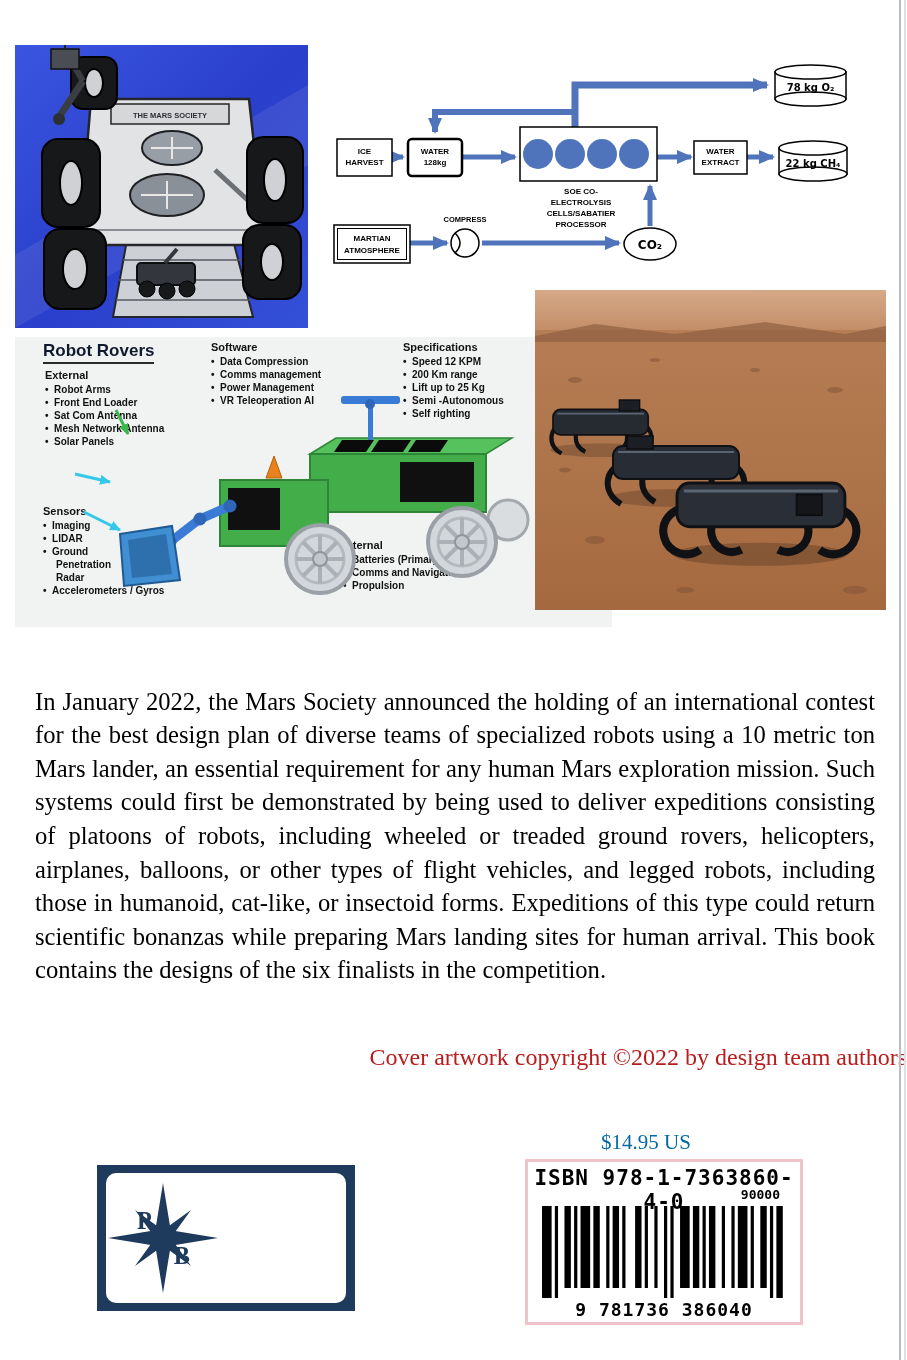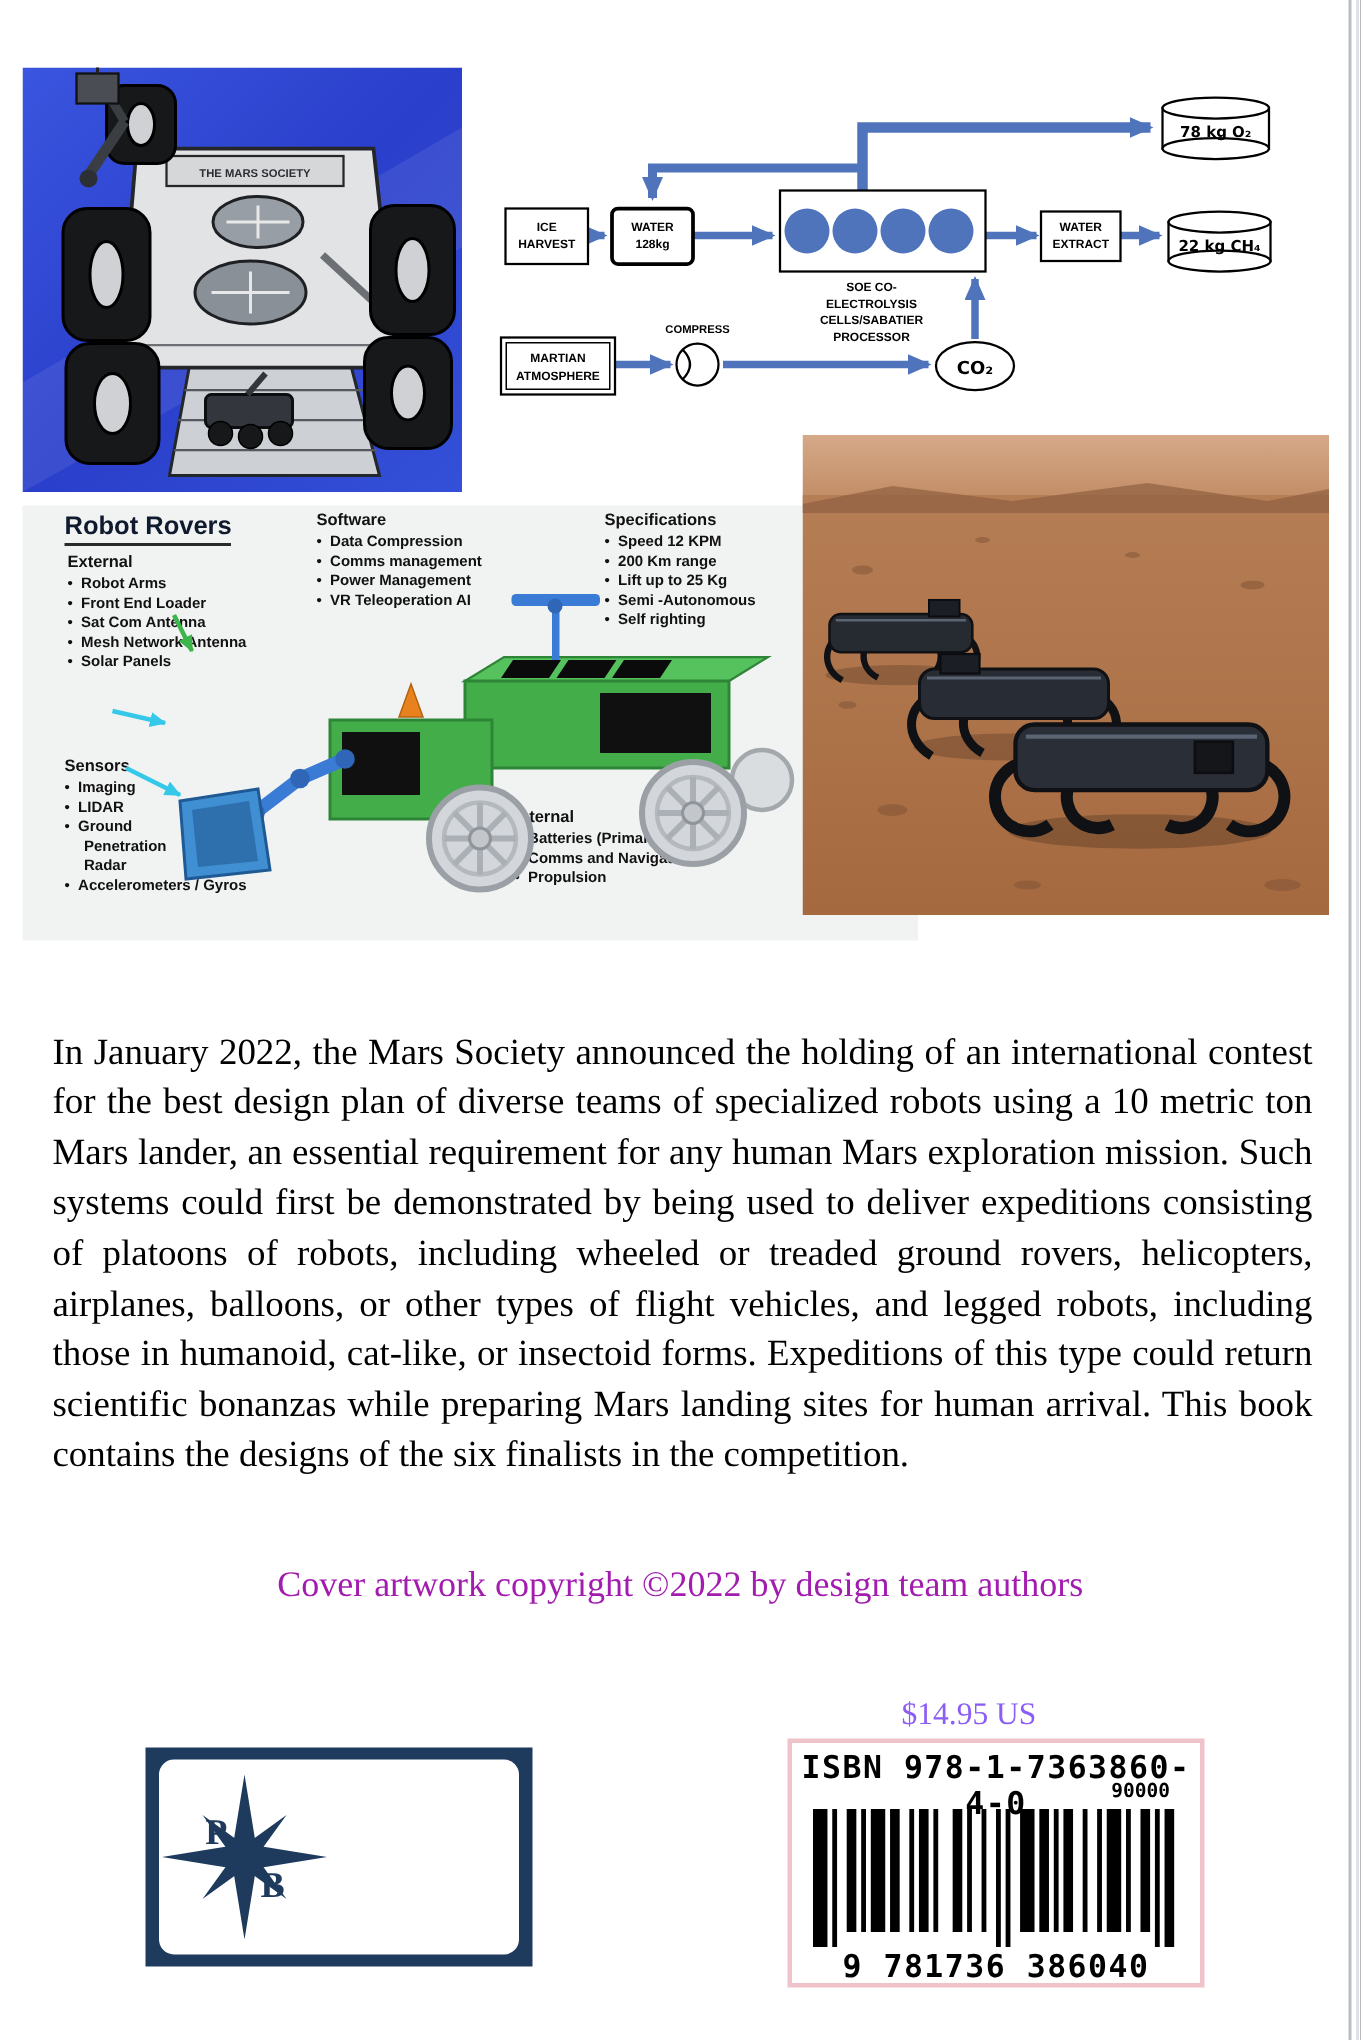--- a/index.html
+++ b/index.html
@@ -23,24 +23,24 @@
   .rv-col { position:absolute; color:#111; }
   .rv-head { font-size:11px; font-weight:bold; margin-bottom:2px; }
   .rv-col ul { margin:0; padding:0; list-style:none; }
   .rv-col li { font-size:10px; font-weight:bold; line-height:13px;
                padding-left:13px; text-indent:-13px; }
   .rv-col li::before { content:"\2022\00a0\00a0"; }
 
   
   .synopsis { left:35px; top:660px; width:840px; font-family:"Liberation Serif", serif;
               font-size:24.6px; line-height:33.6px; text-align:justify; color:#000; }
-  .credit { left:0; top:1044px; width:907px; text-align:center;
-            font-family:"Liberation Serif", serif; font-size:24px; color:#a21caf; }
+  .credit { left:0; top:1044px; width:907px; text-align:right;
+            font-family:"Liberation Serif", serif; font-size:24px; color:#b91c1c; }
   .price { left:500px; top:1130px; width:292px; text-align:center;
-           font-family:"Liberation Serif", serif; font-size:21px; color:#8b5cf6; }
+           font-family:"Liberation Serif", serif; font-size:21px; color:#0369a1; }
 
   
   .polaris { left:97px; top:1165px; width:258px; height:146px; background:#1e3a5c; }
   .polaris-inner { position:absolute; left:9px; top:8px; right:9px; bottom:8px;
                    background:#ffffff; border-radius:10px; display:flex; align-items:center; }
   .polaris-text { font-family:"Liberation Serif", serif; font-weight:bold; color:#1e3a5c;
                   font-size:30px; line-height:32px; letter-spacing:1px; }
   .polaris-text .line2 { margin-left:12px; }
 
   
@@ -48,21 +48,21 @@
              outline:3px solid #f0c3cb; }
   .bc-isbn { position:absolute; left:0; top:4px; width:100%; text-align:center;
              font-family:"DejaVu Sans Mono", monospace; font-weight:bold;
              font-size:21px; letter-spacing:1px; color:#000; }
   .bc-addon { position:absolute; right:20px; top:25px;
               font-family:"DejaVu Sans Mono", monospace; font-weight:bold;
               font-size:13px; color:#000; }
   .bc-bars { position:absolute; left:14px; top:44px; }
   .bc-digits { position:absolute; left:0; top:137px; width:100%; text-align:center;
                font-family:"DejaVu Sans Mono", monospace; font-weight:bold;
-               font-size:21px; letter-spacing:1px; color:#000; }
+               font-size:18px; letter-spacing:1px; color:#000; }
 </style>
 </head>
 <body>
 
 <div class="page">
 
   <svg class="abs" style="left:15px; top:45px;" width="293" height="283" viewBox="0 0 293 283">
     <defs>
       <linearGradient id="bpbg" x1="0" y1="0" x2="1" y2="1">
         <stop offset="0" stop-color="#3msl"></stop>

